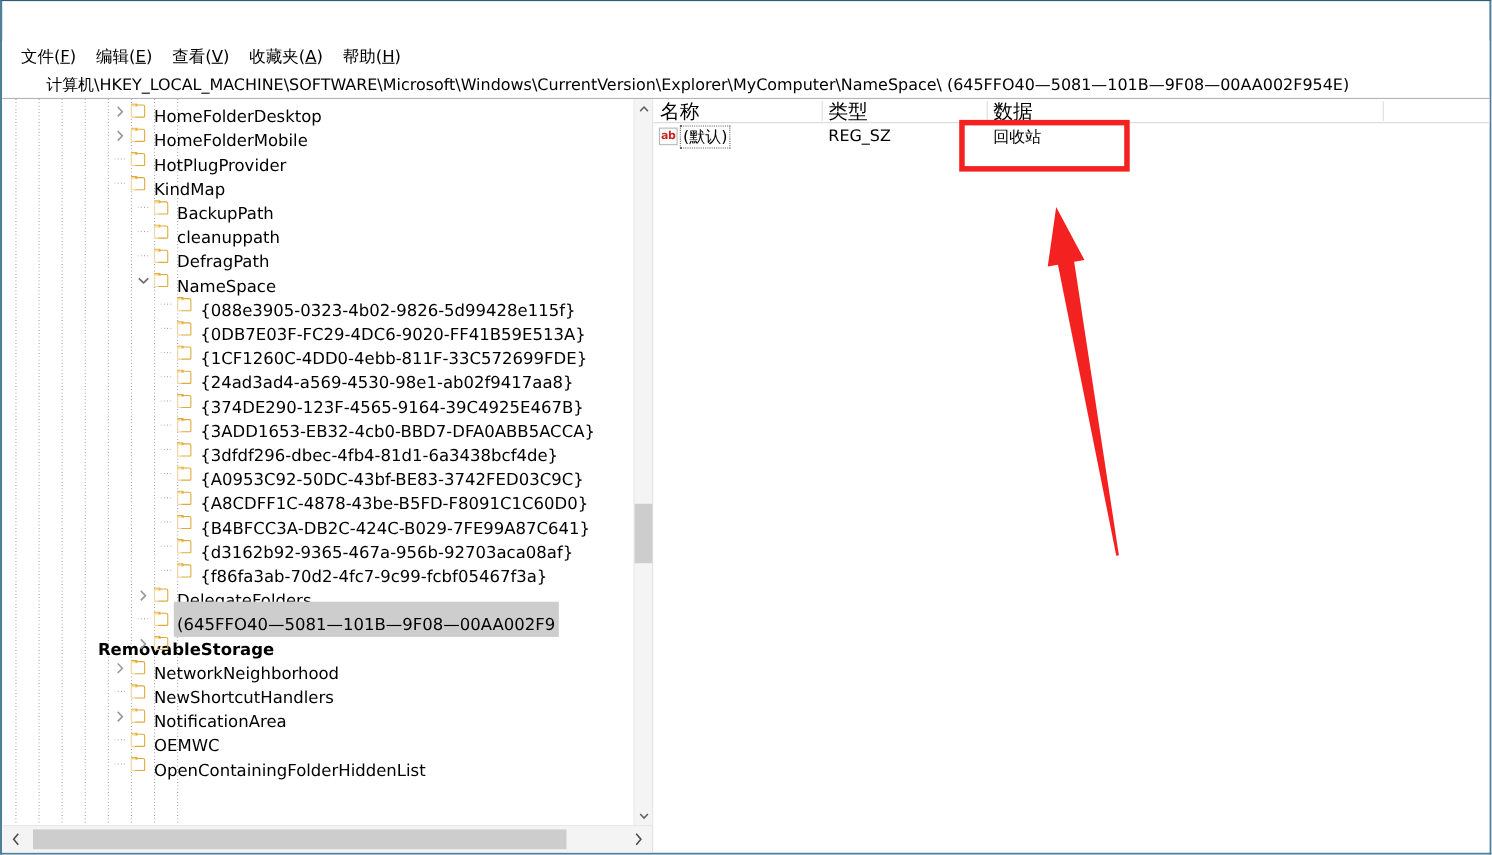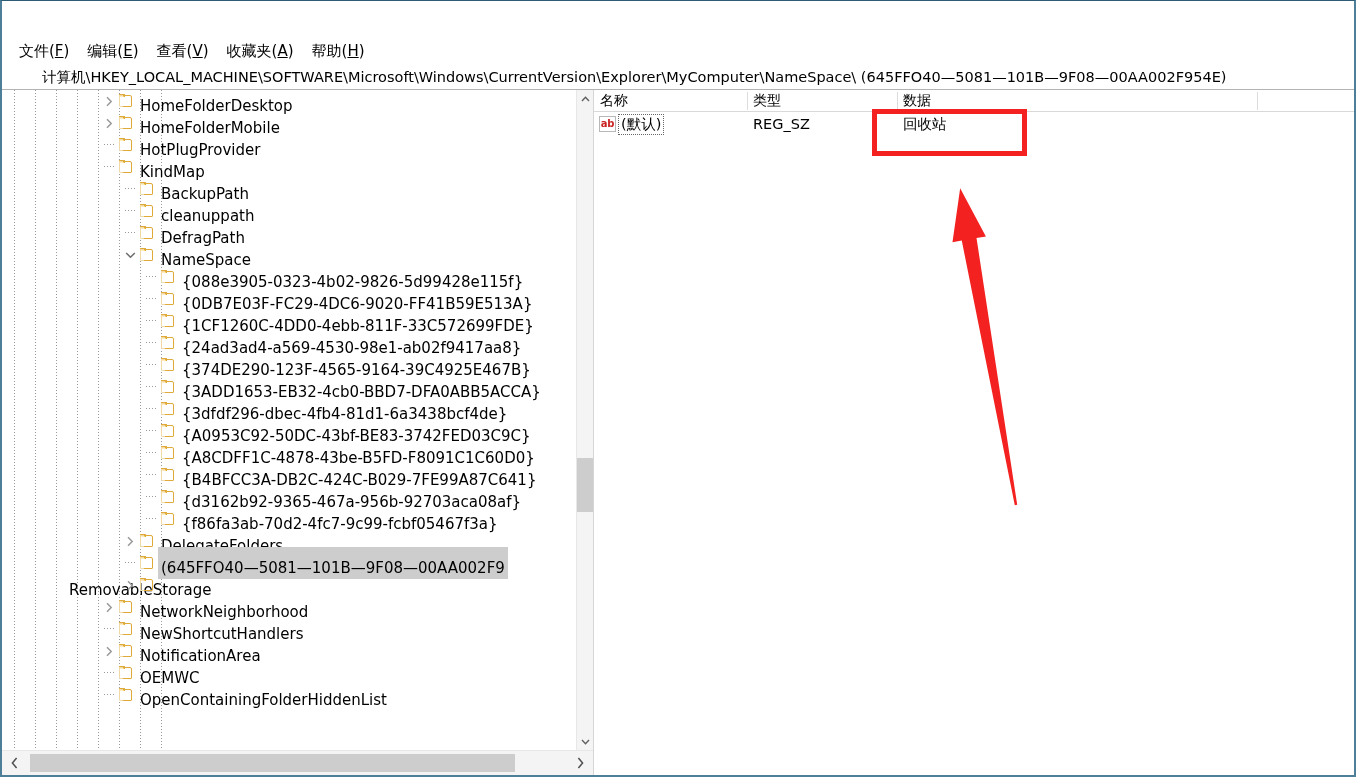--- a/index.html
+++ b/index.html
@@ -186,21 +186,21 @@
   .list-pane {
     position: relative; flex: 1; background: #ffffff; overflow: hidden;
   }
   .list-header {
     position: relative; height: 22px; background: #ffffff;
     border-bottom: 1px solid #d9d9d9;
   }
   .col-head {
     position: absolute; top: 0; height: 22px;
     display: flex; align-items: center;
-    font-size: 14px; color: #000;
+    font-size: 18px; color: #000;
     font-family: "DejaVu Sans", "Liberation Sans", sans-serif;
     padding-left: 6px;
   }
   .col-sep {
     position: absolute; top: 2px; height: 18px; width: 1px; background: #dcdcdc;
   }
   .list-row {
     position: relative; height: 24px;
   }
   .cell {
@@ -498,21 +498,21 @@
               <div class="twist" style="left: 120px;">
                 <svg width="8" height="11" viewBox="0 0 8 11">
                   <path d="M2 1.2 L6.2 5.5 L2 9.8" stroke="#9a9a9a" stroke-width="1.5" fill="none"></path>
                 </svg>
               </div>
               <div class="folder" style="left: 138px; top: 4px;">
                 <div class="ft"></div>
                 <div class="fb"></div>
                 <div class="fs"></div>
               </div>
-              <div class="tlabel" style="margin-left: 64px;">RemovableStorage</div>
+              <div class="tlabel" style="margin-left: 84px; font-weight: bold;">RemovableStorage</div>
             </div>
             <div class="tnode">
               <div class="twist" style="left: 99px;">
                 <svg width="8" height="11" viewBox="0 0 8 11">
                   <path d="M2 1.2 L6.2 5.5 L2 9.8" stroke="#9a9a9a" stroke-width="1.5" fill="none"></path>
                 </svg>
               </div>
               <div class="folder" style="left: 117px; top: 4px;">
                 <div class="ft"></div>
                 <div class="fb"></div>

